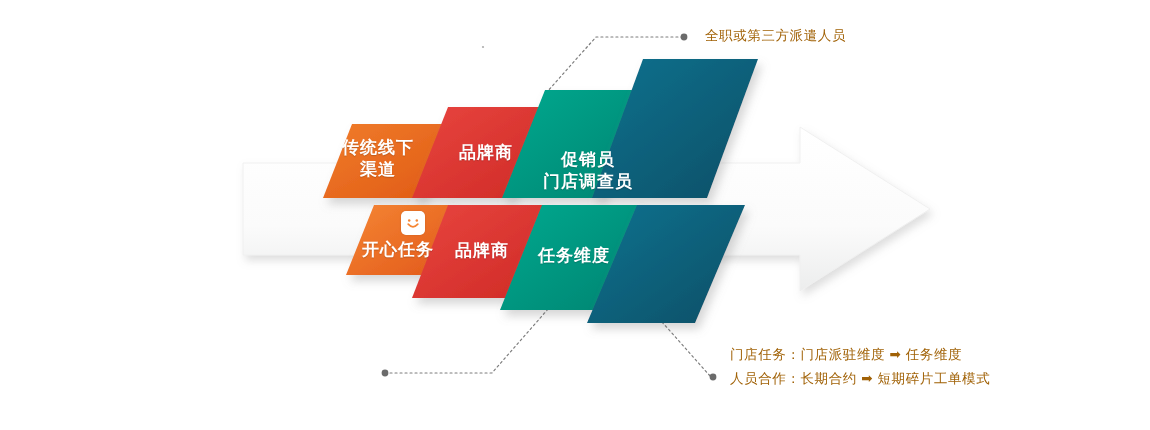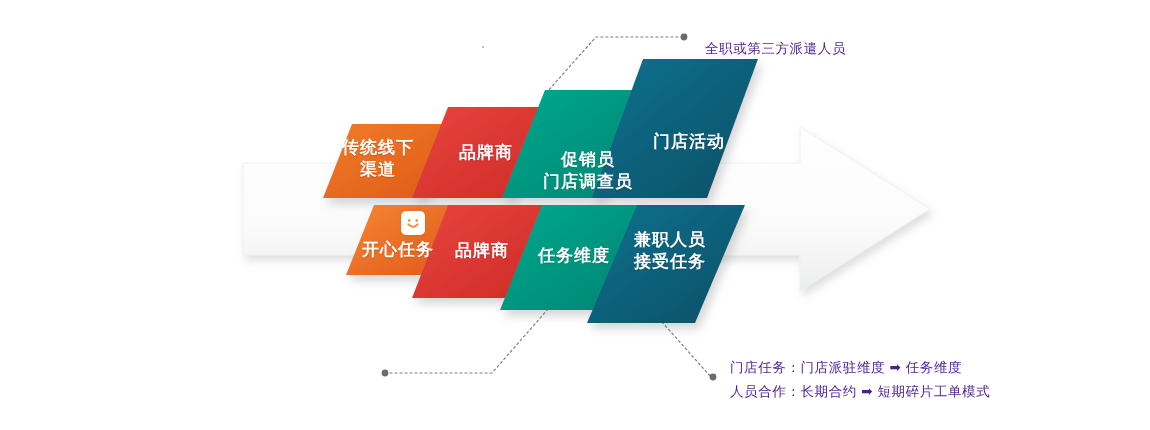--- a/index.html
+++ b/index.html
@@ -32,26 +32,25 @@
     line-height: 22px;
     font-weight: 600;
     text-align: center;
     letter-spacing: 1px;
     white-space: pre-line;
     text-shadow: 0 1px 1px rgba(0,0,0,0.18);
     pointer-events: none;
   }
   .annot {
     position: absolute;
-    color: #4c1d95;
+    color: #a16207;
     font-size: 13.5px;
     line-height: 24px;
     white-space: pre-line;
     letter-spacing: 0.6px;
-    margin-top: 13px;
   }
   .happy-icon {
     position: absolute;
     width: 24px;
     height: 24px;
     border-radius: 5px;
     background: #ffffff;
     box-shadow: 0 0 2px rgba(0,0,0,0.15);
     left: 401px;
     top: 211px;
@@ -127,33 +126,30 @@
       <polygon filter="url(#softShadow)" points="542,205 640,205 598,310 500,310" fill="url(#gradTeal)"></polygon>
       <polygon filter="url(#softShadow)" points="637,205 745,205 695,323 587,323" fill="url(#gradBlue)"></polygon>
     </g>
   </svg>
 
   <div class="chev-label" style="left:328px; top:137px; width:100px;">传统线下
 渠道</div>
   <div class="chev-label" style="left:440px; top:142px; width:92px;">品牌商</div>
   <div class="chev-label" style="left:535px; top:134px; width:106px;margin-top:15px;">促销员
 门店调查员</div>
-  <div class="chev-label" style="left:640px; top:131px; width:98px;">门店活动</div>
 
   <div class="happy-icon">
     <svg viewBox="0 0 24 24" width="24" height="24">
       <rect x="0.5" y="0.5" width="23" height="23" rx="5" ry="5" fill="#ffffff"></rect>
       <circle cx="8.2" cy="9.6" r="1.25" fill="#f58634"></circle>
       <circle cx="15.8" cy="9.6" r="1.25" fill="#f58634"></circle>
       <path d="M7.2,13.2 Q12,18.4 16.8,13.2" fill="none" stroke="#f58634" stroke-width="1.7" stroke-linecap="round"></path>
     </svg>
   </div>
   <div class="chev-label" style="left:352px; top:239px; width:92px;">开心任务</div>
   <div class="chev-label" style="left:436px; top:240px; width:92px;">品牌商</div>
   <div class="chev-label" style="left:526px; top:245px; width:96px;">任务维度</div>
-  <div class="chev-label" style="left:620px; top:229px; width:100px;">兼职人员
-接受任务</div>
 
   <div class="annot" style="left:705px; top:24px;">全职或第三方派遣人员</div>
   <div class="annot" style="left:730px; top:343px;">门店任务：门店派驻维度 ➡ 任务维度
 人员合作：长期合约 ➡ 短期碎片工单模式</div>
 
 </div>
 
 </body></html>

